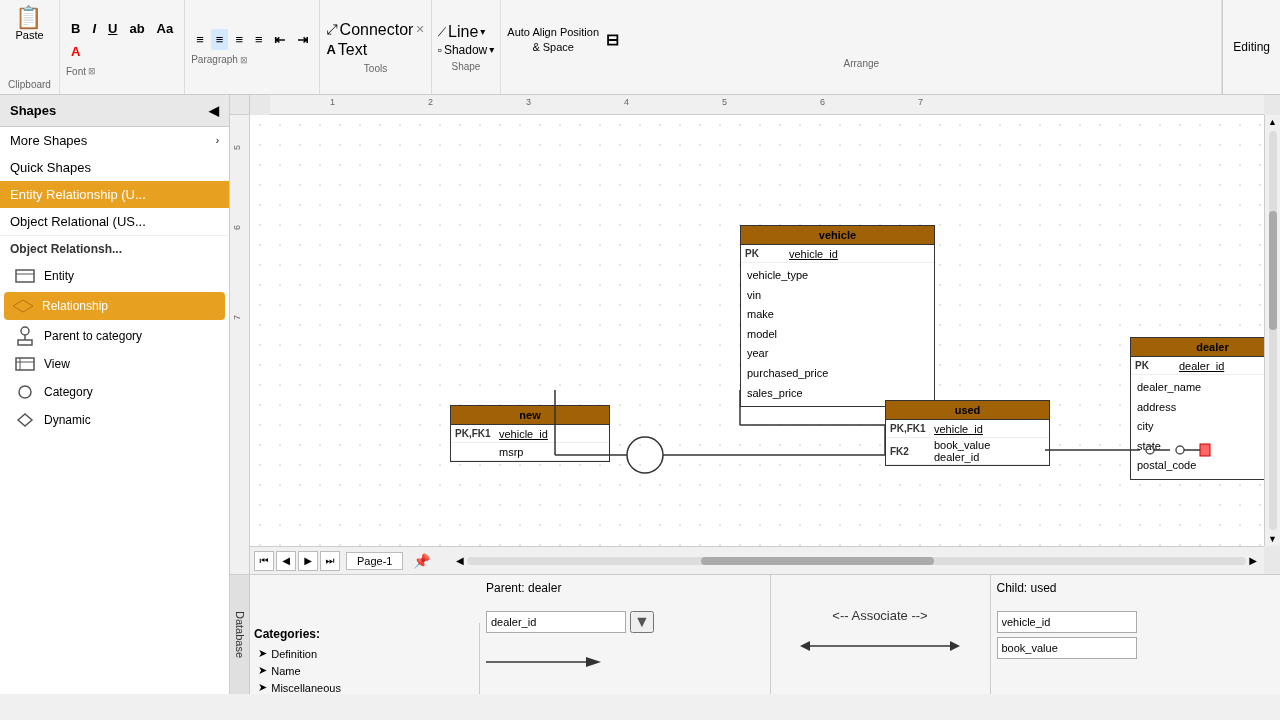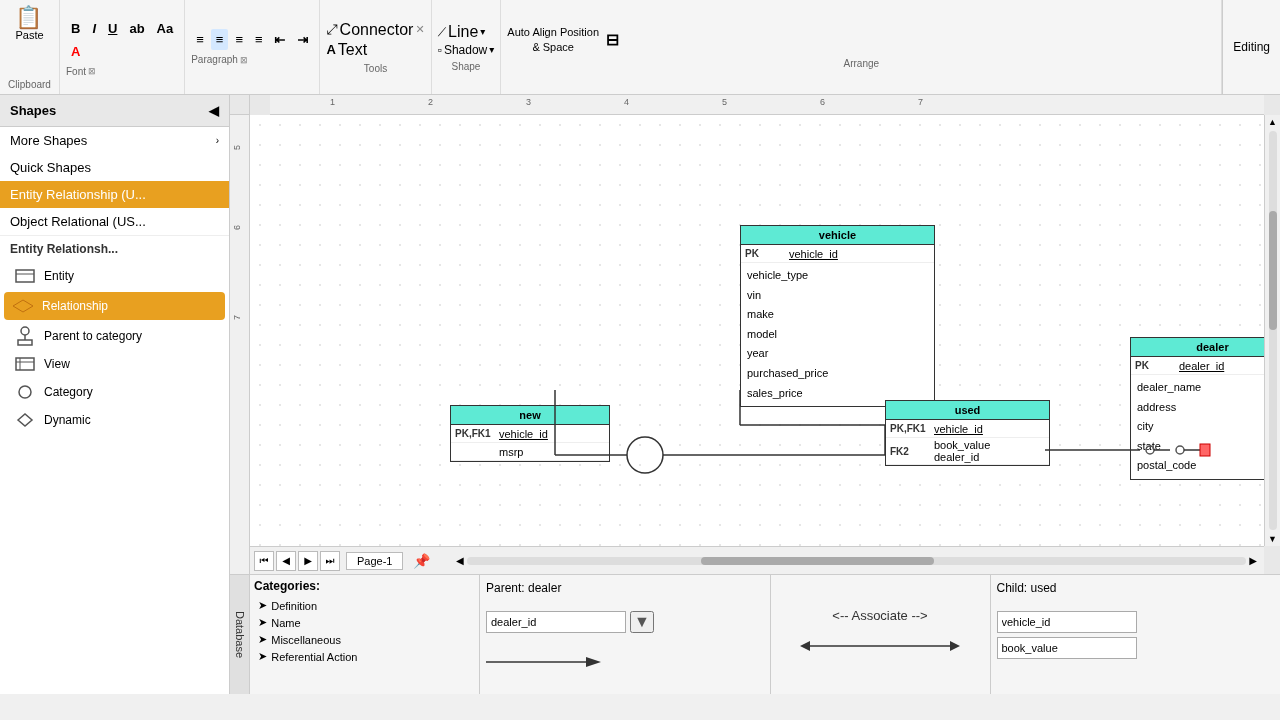--- a/index.html
+++ b/index.html
@@ -183,21 +183,21 @@
     }
 
     
     .er-entity {
       position: absolute;
       border: 1px solid #333;
       background: white;
       font-size: 11px;
     }
     .er-entity-header {
-      background: #5eead4;
+      background: #a16207;
       text-align: center;
       padding: 3px 6px;
       font-weight: bold;
       border-bottom: 1px solid #333;
     }
     .er-entity-row {
       display: flex;
       align-items: center;
       padding: 1px 4px;
       border-bottom: 1px solid #eee;
@@ -239,20 +239,21 @@
       justify-content: center;
       writing-mode: vertical-rl;
       font-size: 11px;
       color: #333;
       cursor: pointer;
     }
     #categories-panel {
       width: 230px;
       border-right: 1px solid #ccc;
       padding: 4px;
+      margin-top: 48px;
     }
     .categories-title {
       font-weight: bold;
       font-size: 12px;
       margin-bottom: 4px;
     }
     .category-item {
       padding: 2px 4px;
       font-size: 11px;
       cursor: pointer;
@@ -469,21 +470,21 @@
     </div>
 
     <div class="sidebar-item active">
       <span>Entity Relationship (U...</span>
     </div>
 
     <div class="sidebar-item">
       <span>Object Relational (US...</span>
     </div>
 
-    <div class="sidebar-section-title">Entity Relationsh...</div>
+    <div class="sidebar-section-title">Object Relationsh...</div>
 
     <div class="sidebar-shape-item">
       <div class="shape-icon">
         <svg width="20" height="14" viewBox="0 0 20 14">
           <rect x="1" y="1" width="18" height="12" fill="none" stroke="#555" stroke-width="1.5"></rect>
           <line x1="1" y1="5" x2="19" y2="5" stroke="#555" stroke-width="1"></line>
         </svg>
       </div>
       <span>Entity</span>
     </div>

